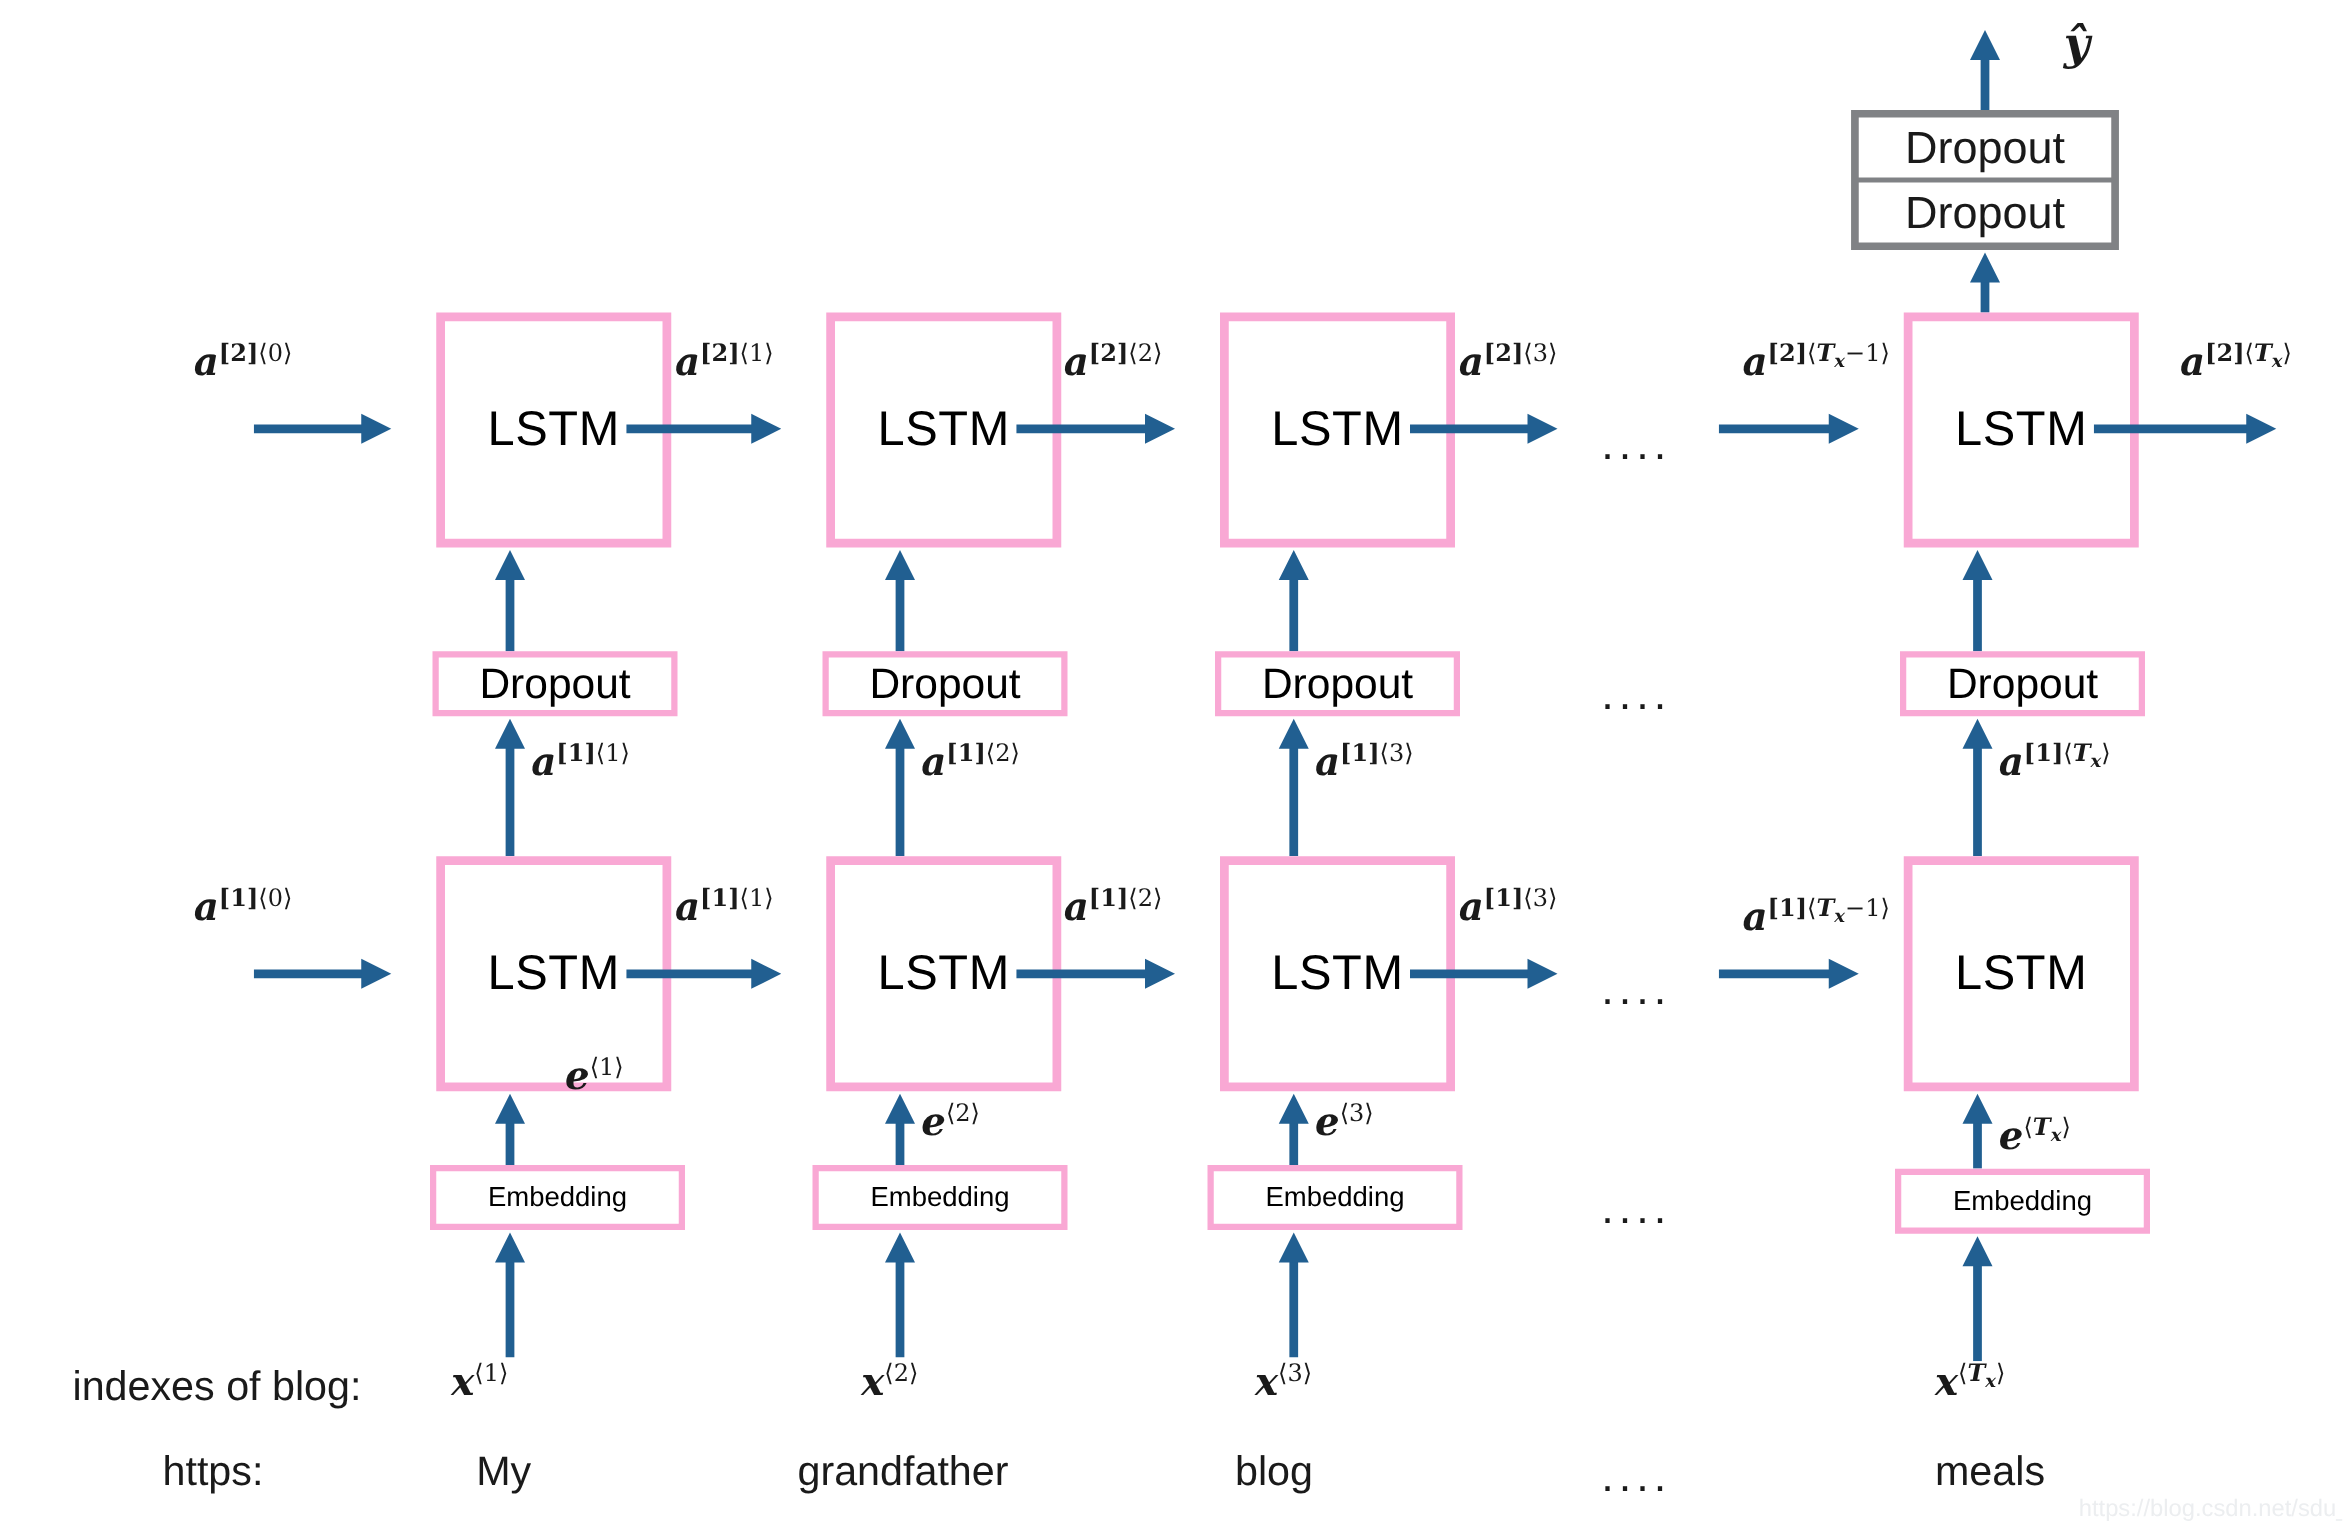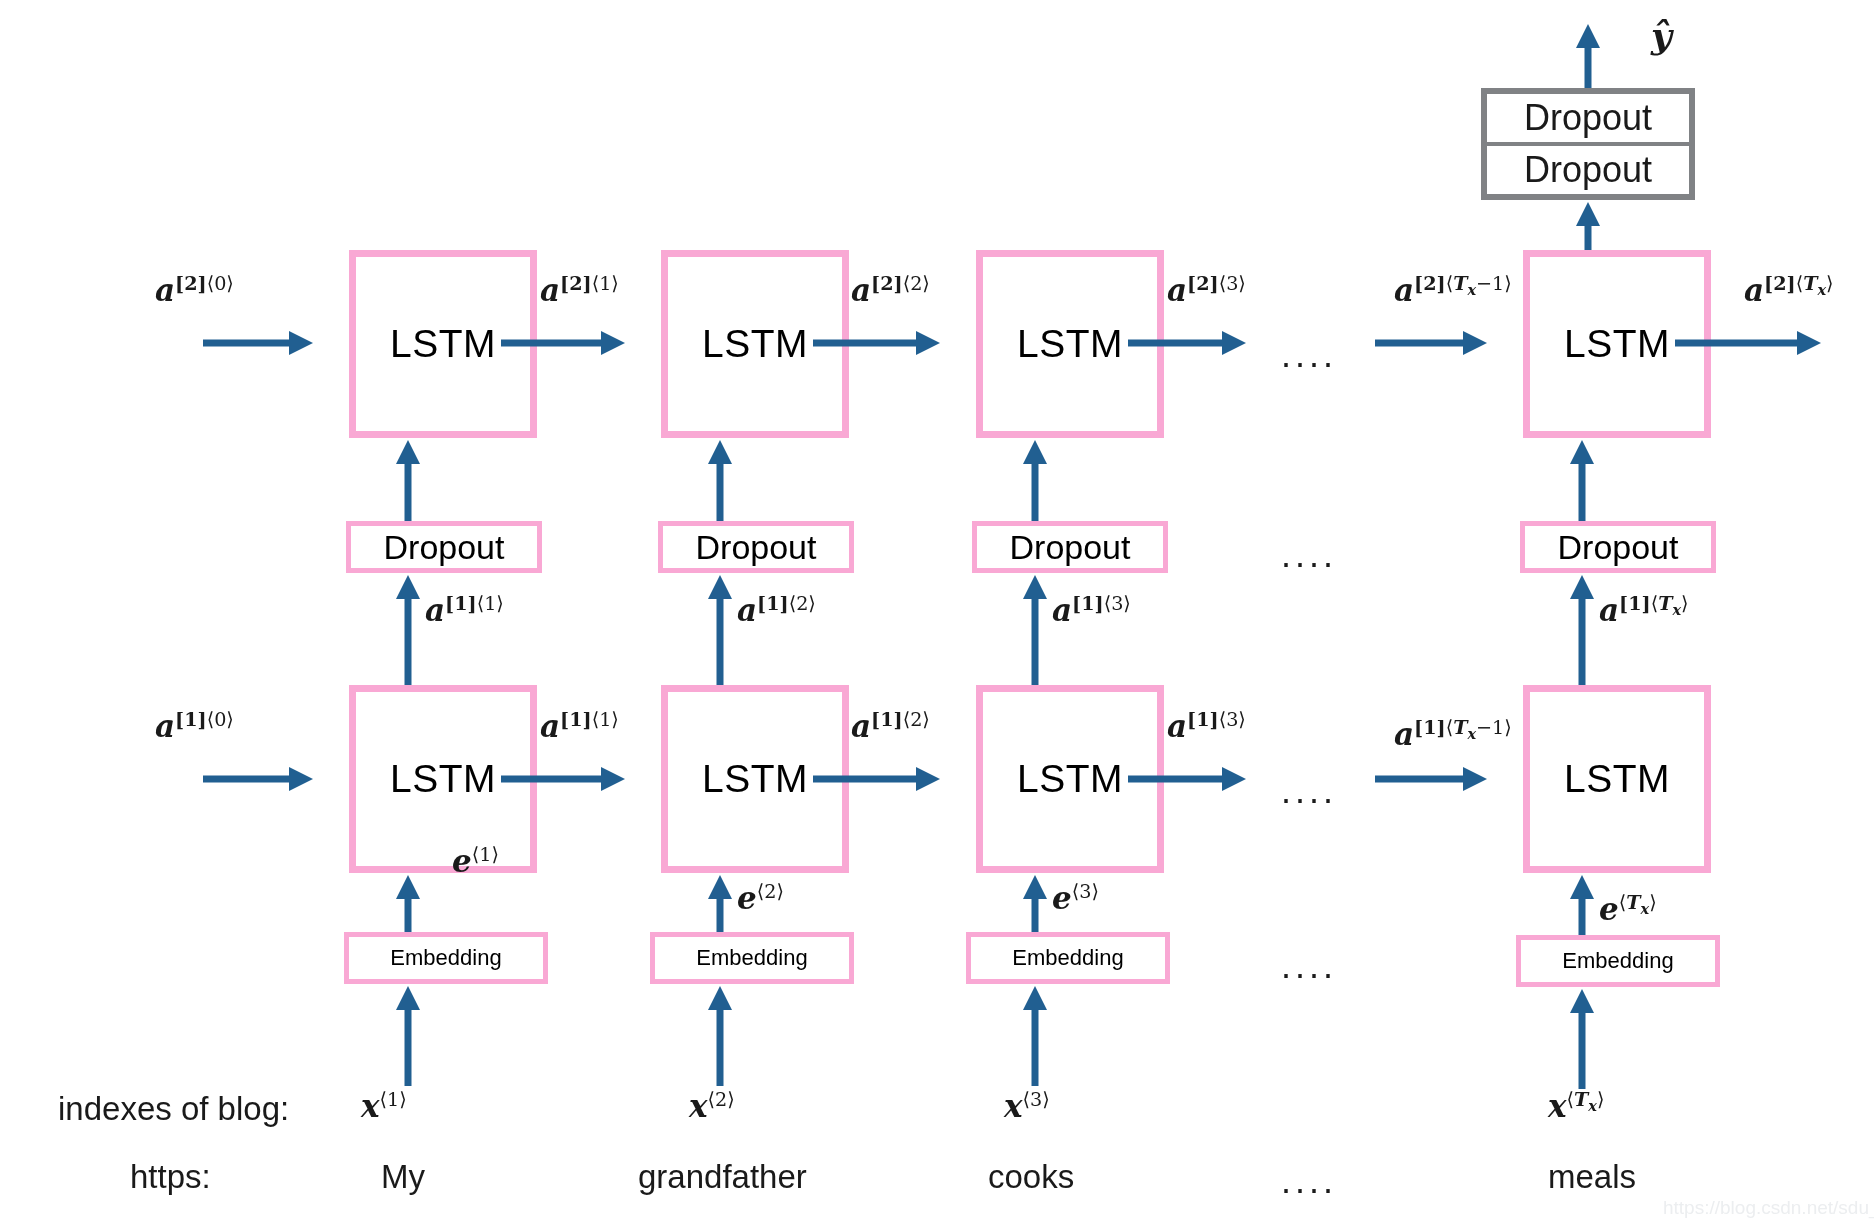--- a/index.html
+++ b/index.html
@@ -411,20 +411,20 @@
   </div>
   <div class="lbl mathlbl" style="left:1004px; top:1088px;">
     <span>x<sup><span class="ang">⟨3⟩</span></sup></span>
   </div>
   <div class="lbl mathlbl" style="left:1548px; top:1088px;">
     <span>x<sup><span class="ang">⟨<span class="itx">T<span class="itxsub">x</span></span>⟩</span></sup></span>
   </div>
 
   <div class="lbl plain" style="left:381px; top:1158px;">My</div>
   <div class="lbl plain" style="left:638px; top:1158px;">grandfather</div>
-  <div class="lbl plain" style="left:988px; top:1158px;">cooks</div>
+  <div class="lbl plain" style="left:988px; top:1158px;">blog</div>
   <div class="lbl plain" style="left:1548px; top:1158px;">meals</div>
 
   <div class="dots" style="left:1281px; top:1160px;">....</div>
 
   <div class="watermark" style="left:1663px; top:1197px;">https://blog.csdn.net/sdu_hao</div>
 
 </div>
 
 </body></html>

